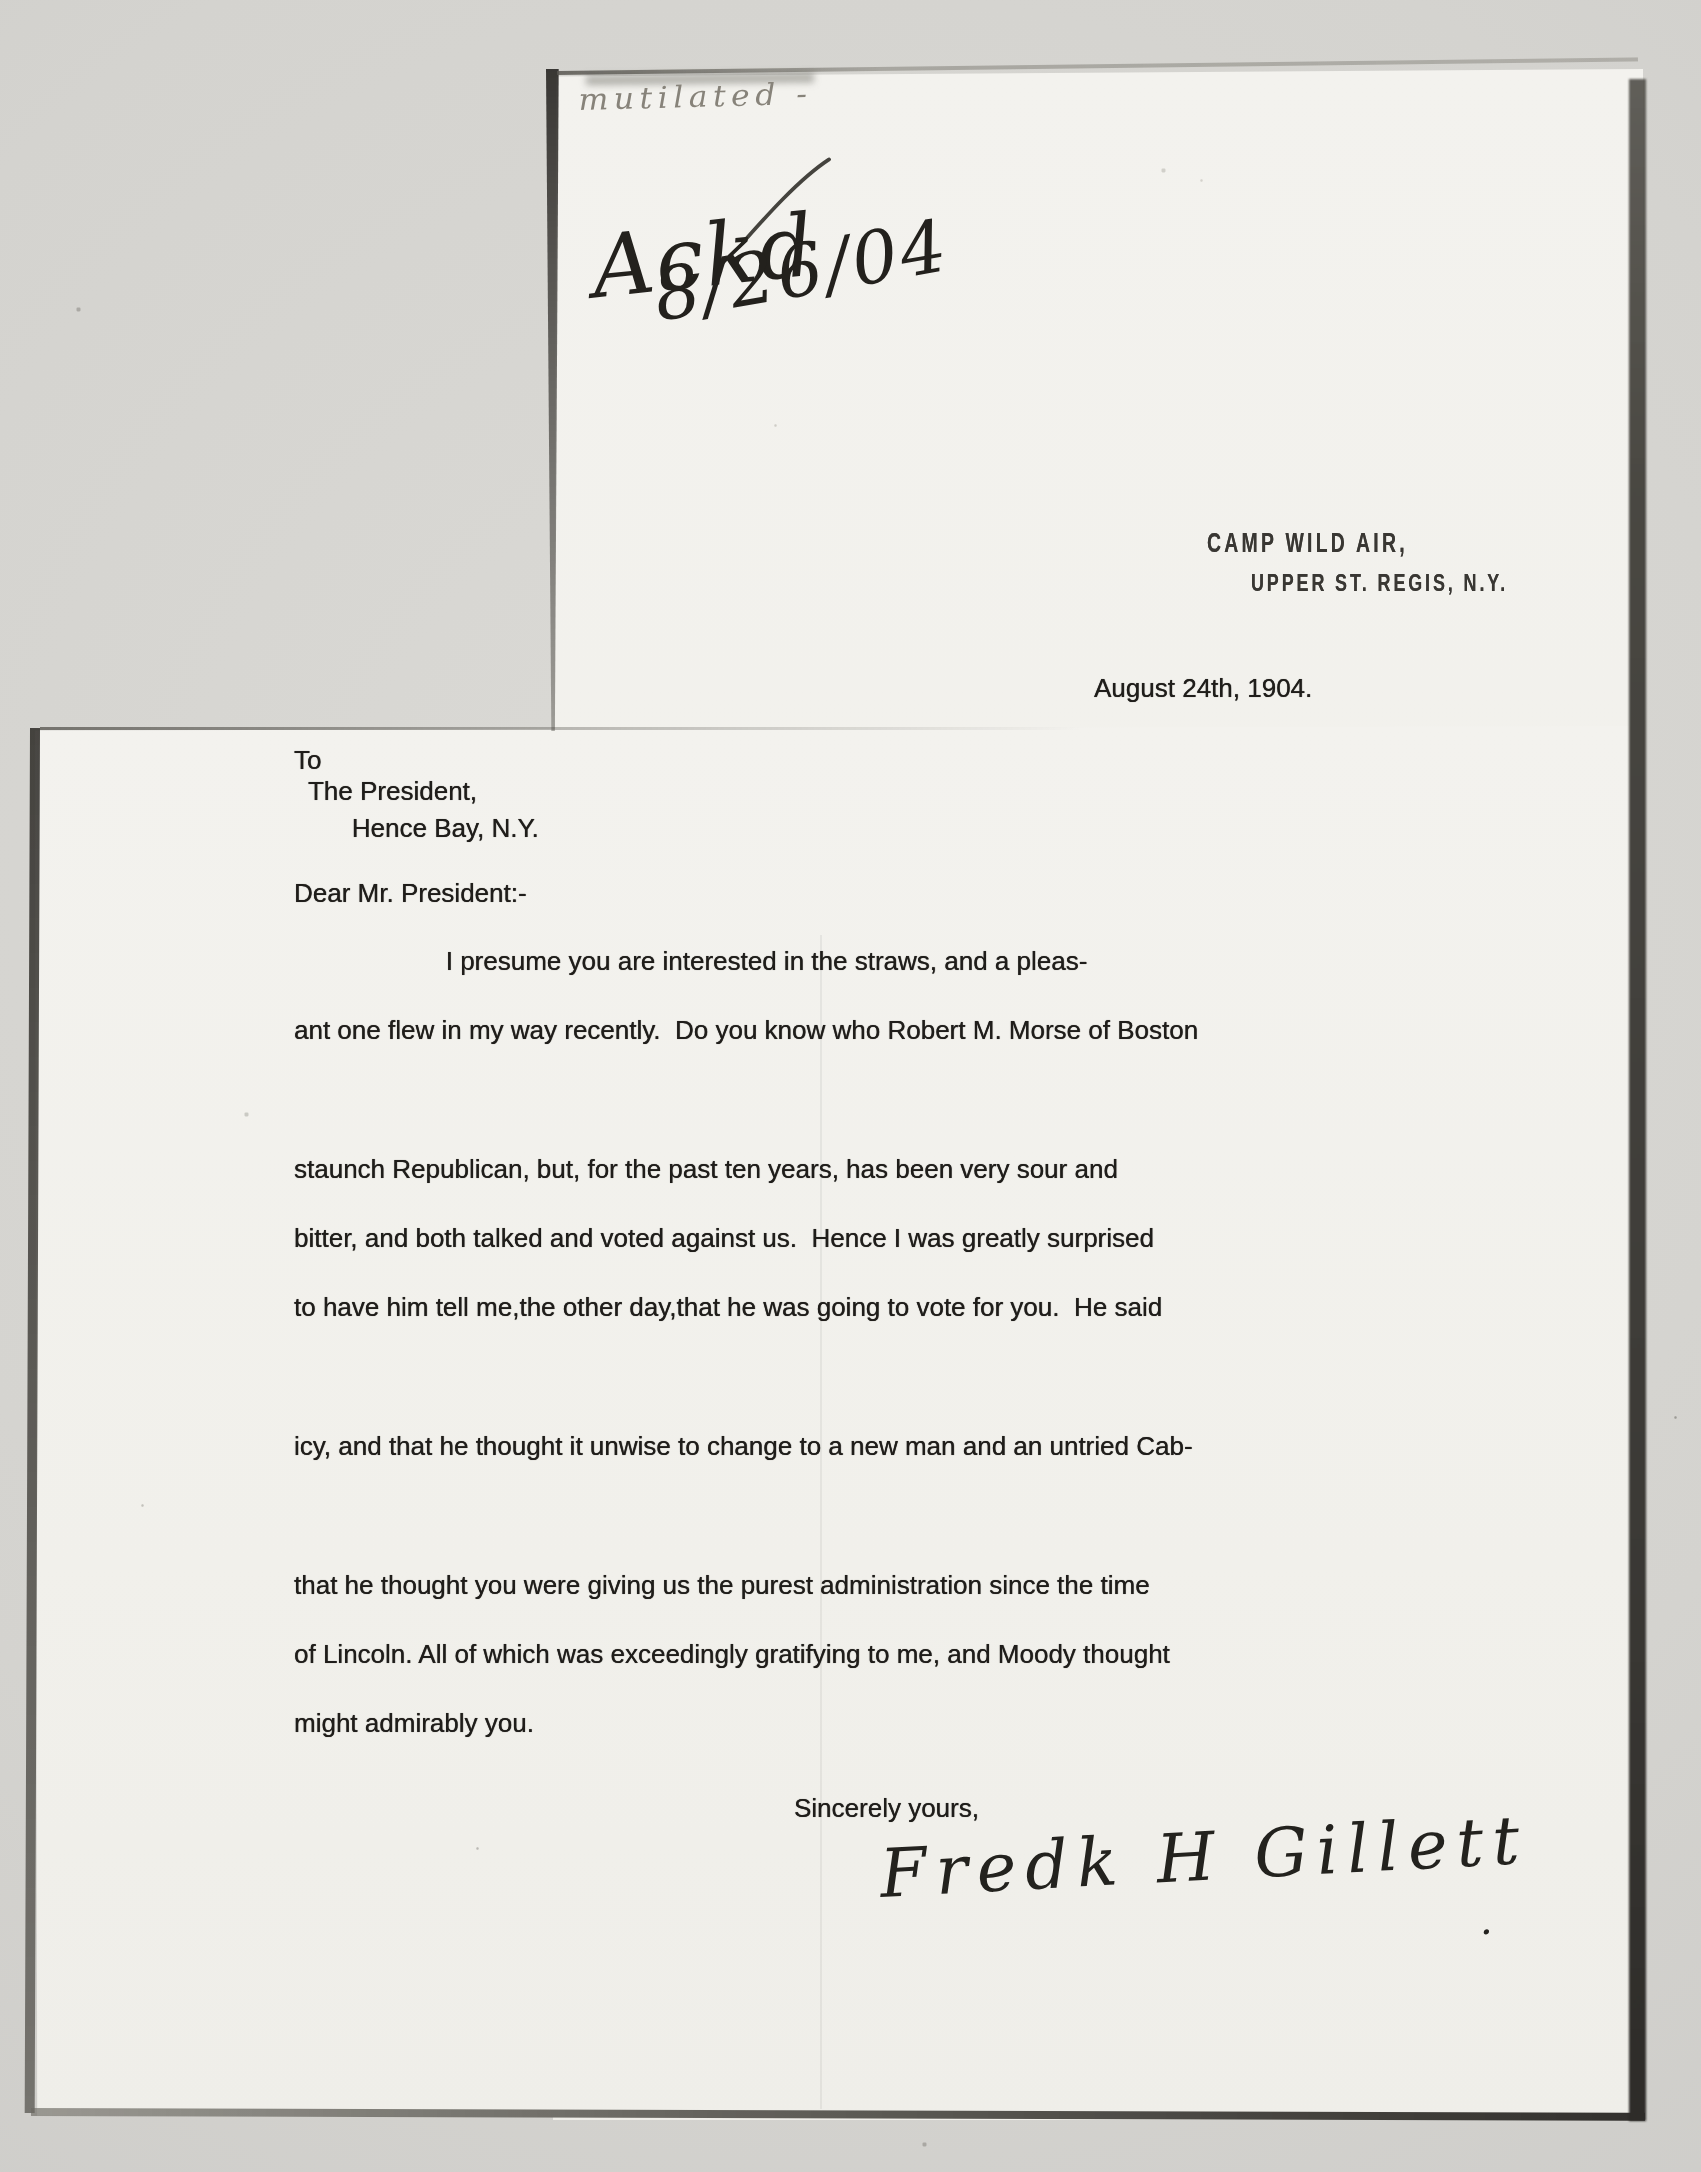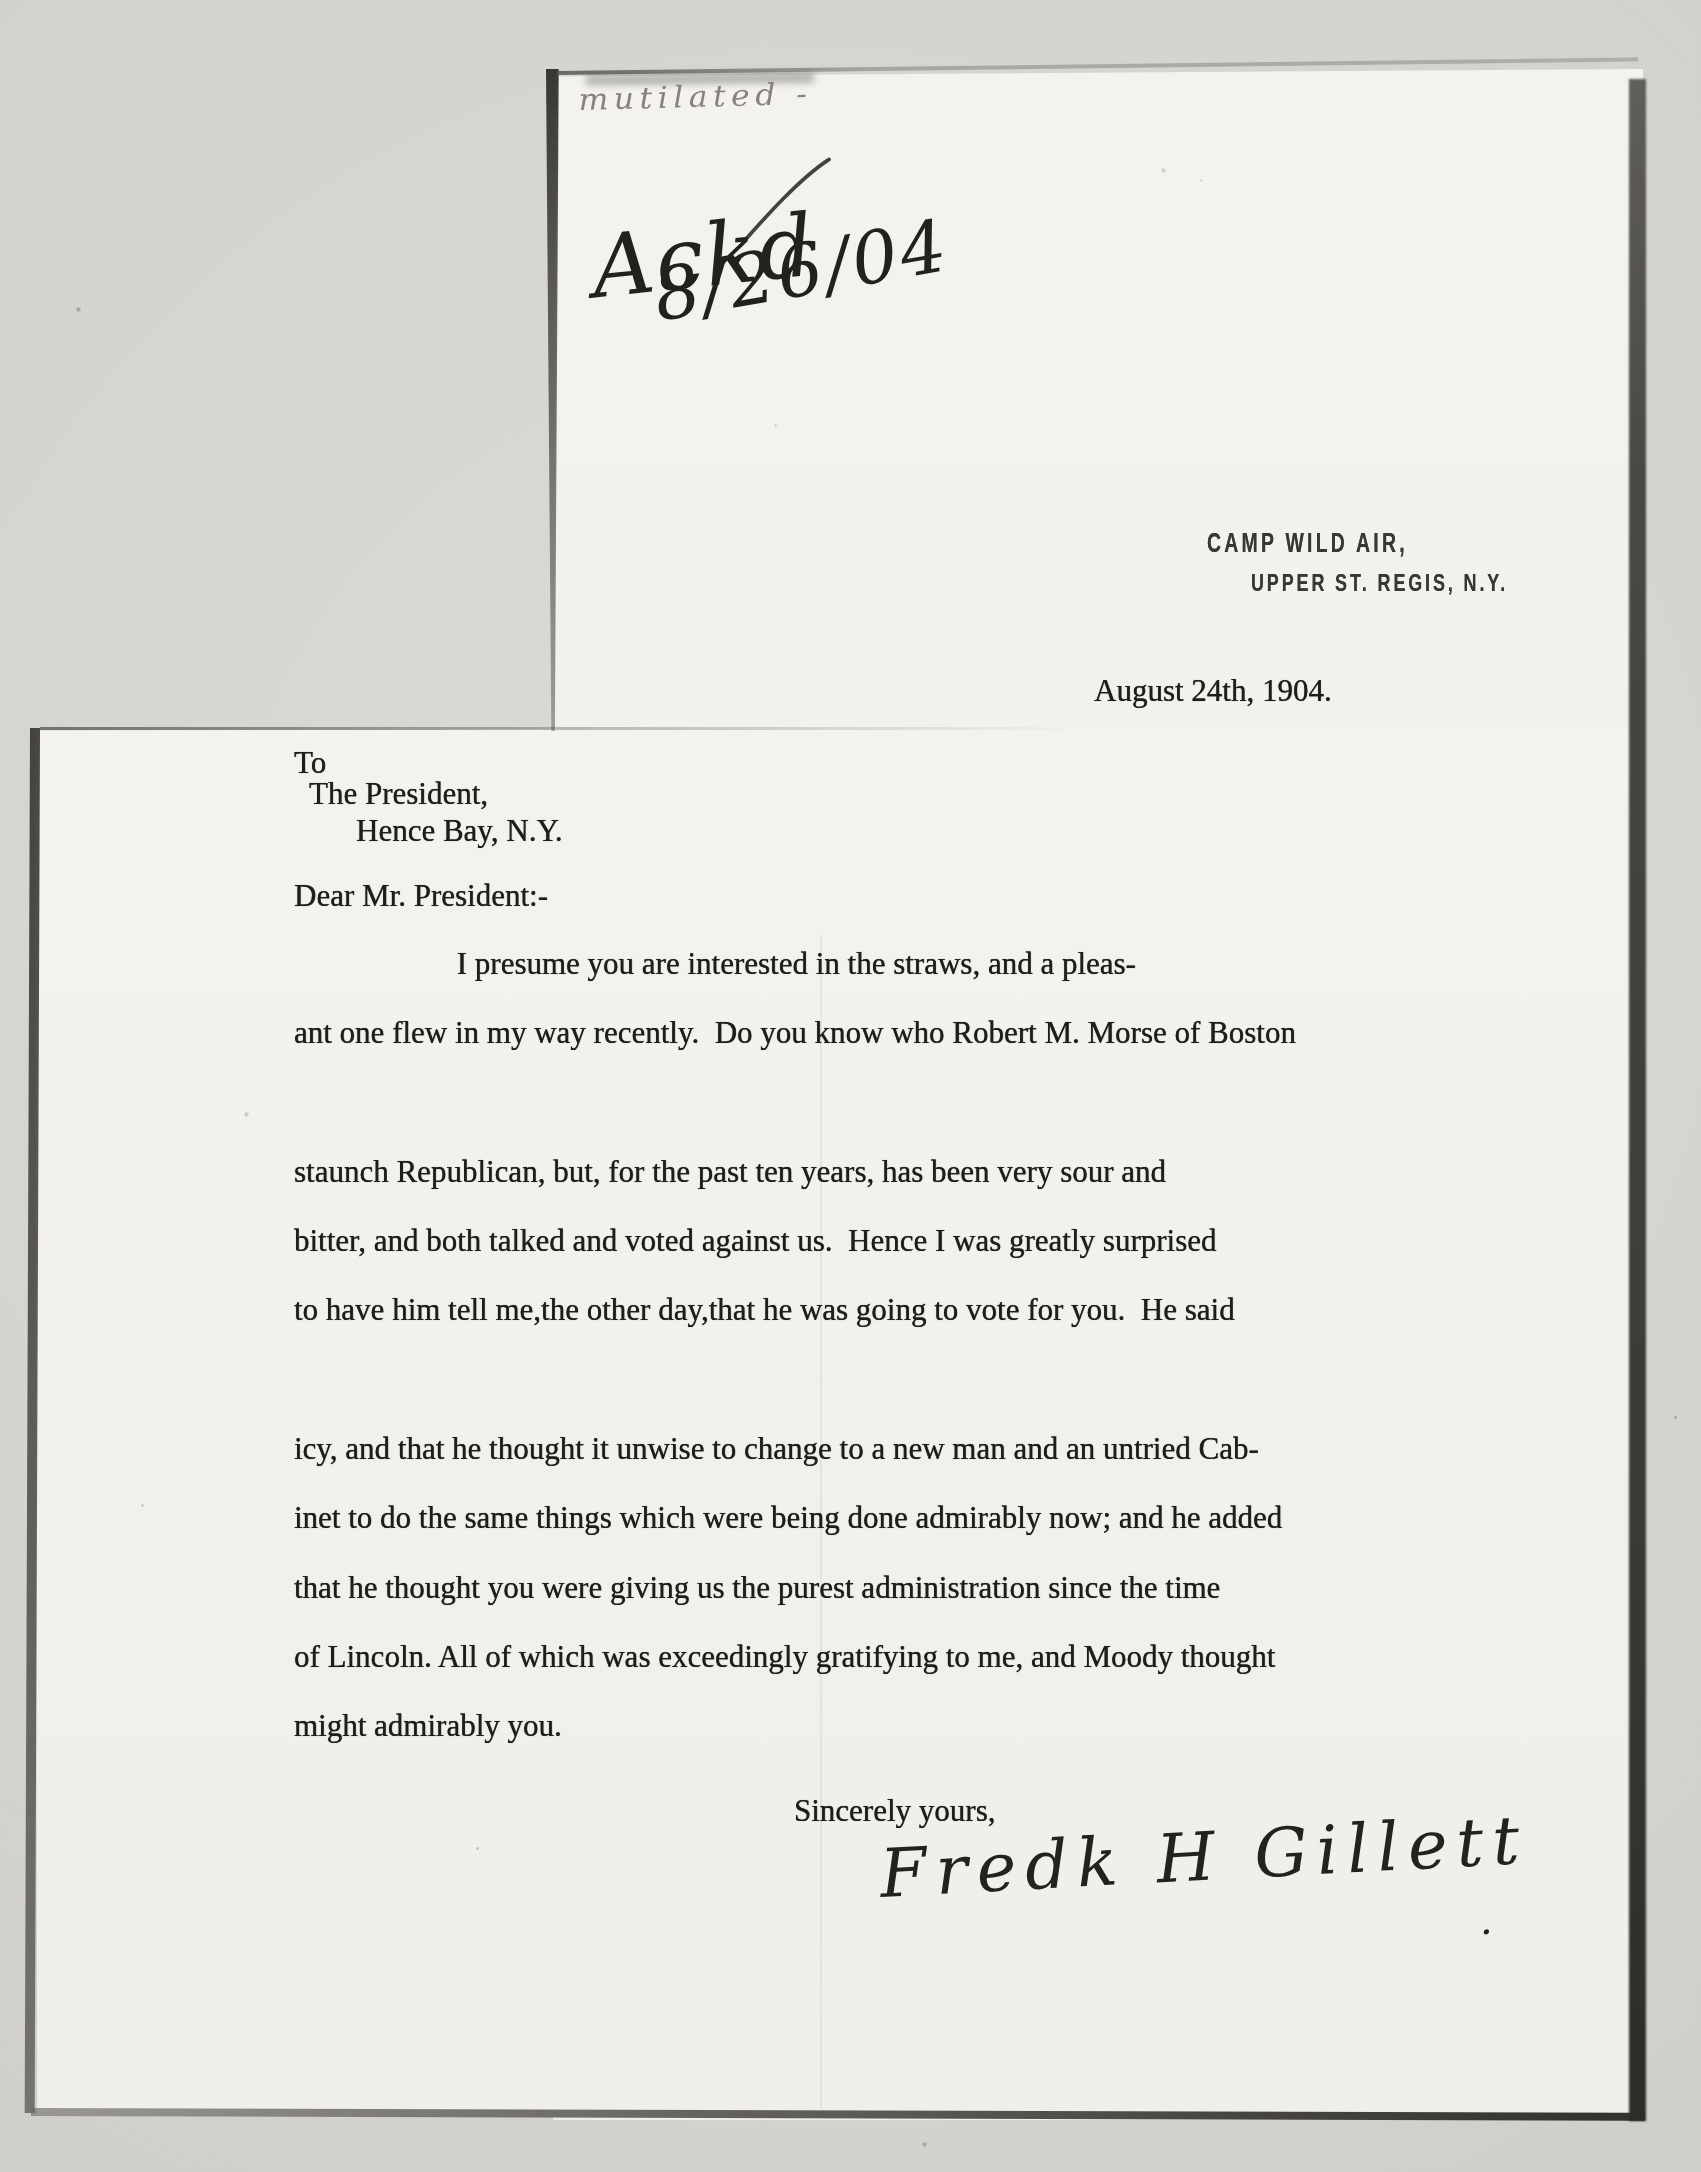--- a/index.html
+++ b/index.html
@@ -46,22 +46,22 @@
       246px 1114px 0 1.5px rgba(130,128,120,0.35),
       477px 1848px 0 0.7px rgba(120,118,112,0.45),
       924px 2144px 0 1.5px rgba(110,108,100,0.4),
       1675px 1417px 0 0.7px rgba(100,98,92,0.5),
       142px 1505px 0 0.7px rgba(125,123,115,0.4),
       775px 425px 0 0.7px rgba(140,138,130,0.35),
       1163px 170px 0 1.5px rgba(132,130,120,0.3),
       1201px 180px 0 0.7px rgba(132,130,120,0.28);}
   
   .typed{
-    font-family:Liberation Serif, serif;
-    font-size:31px;color:#1f1d1a;line-height:1;white-space:pre;
+    font-family:Liberation Sans, sans-serif;
+    font-size:26px;color:#1f1d1a;line-height:1;white-space:pre;
     text-shadow:0 0 0.7px rgba(30,28,25,0.85), 0.4px 0.4px 0 rgba(30,28,25,0.35);
   }
   .body-line{left:294px;}
   
   .letterhead{
     font-weight:bold;color:#393733;white-space:pre;
     transform-origin:left top;
     text-shadow:0 0 0.4px rgba(57,55,51,0.8);
   }
   #letterhead1{left:1207px;top:528px;font-size:27px;letter-spacing:4.5px;transform:scaleX(0.72);}
@@ -114,21 +114,20 @@
   <div class="abs typed" style="left:294px;top:815px;">        Hence Bay, N.Y.</div>
 
   <div class="abs typed" style="left:294px;top:880px;">Dear Mr. President:-</div>
 
   <div class="abs typed body-line" style="top:948px;">                     I presume you are interested in the straws, and a pleas-</div>
   <div class="abs typed body-line" style="top:1017px;">ant one flew in my way recently.  Do you know who Robert M. Morse of Boston</div>
   <div class="abs typed body-line" style="top:1156px;">staunch Republican, but, for the past ten years, has been very sour and</div>
   <div class="abs typed body-line" style="top:1225px;">bitter, and both talked and voted against us.  Hence I was greatly surprised</div>
   <div class="abs typed body-line" style="top:1294px;">to have him tell me,the other day,that he was going to vote for you.  He said</div>
   <div class="abs typed body-line" style="top:1433px;">icy, and that he thought it unwise to change to a new man and an untried Cab-</div>
-  <div class="abs typed body-line" style="top:1502px;">inet to do the same things which were being done admirably now; and he added</div>
   <div class="abs typed body-line" style="top:1572px;">that he thought you were giving us the purest administration since the time</div>
   <div class="abs typed body-line" style="top:1641px;">of Lincoln. All of which was exceedingly gratifying to me, and Moody thought</div>
   <div class="abs typed body-line" style="top:1710px;">might admirably you.</div>
 
   <div class="abs typed" style="left:794px;top:1795px;">Sincerely yours,</div>
   <div class="abs hand" id="signature">Fredk H Gillett</div>
   <div class="abs hand" id="signature-period">.</div>
 
 </div>
 

